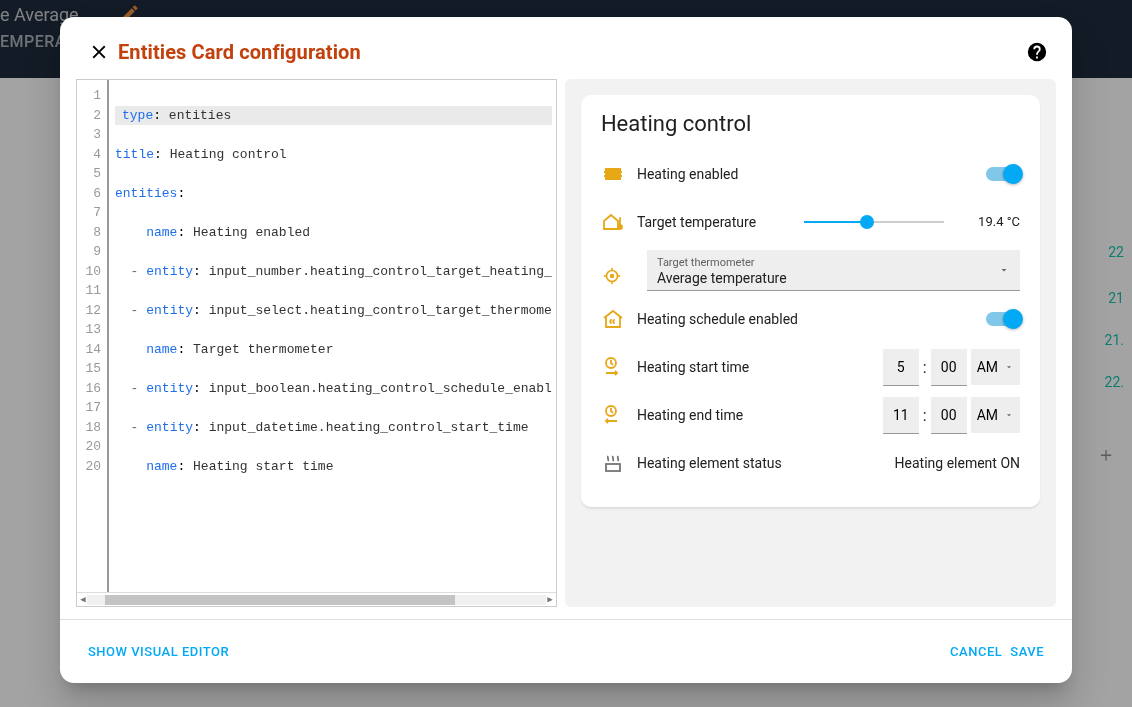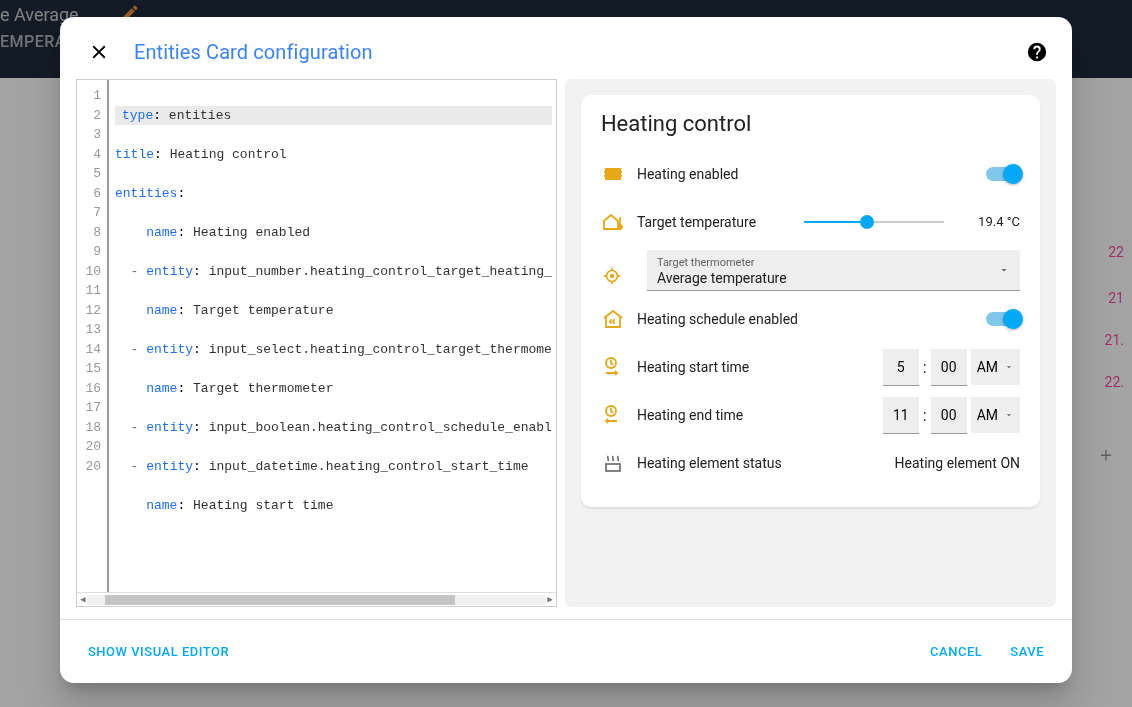--- a/index.html
+++ b/index.html
@@ -4,31 +4,31 @@
 <style>
 * { box-sizing: border-box; margin: 0; padding: 0; }
 body { font-family: Roboto, -apple-system, BlinkMacSystemFont, "Segoe UI", sans-serif; background: #1c2938; overflow: hidden; width: 1132px; height: 707px; position: relative; }
 
 
 .bg-header { position: absolute; top: 0; left: 0; right: 0; height: 78px; background: #1c2938; color: #fff; }
 .bg-title { position: absolute; top: 0; left: 0; color: #fff; font-size: 18px; padding: 4px 0 0 0; opacity: 0.7; }
 .bg-pencil { position: absolute; top: 3px; left: 120px; color: #e08a3c; }
 .bg-tab { position: absolute; top: 32px; left: 0; color: #fff; font-size: 16px; font-weight: 500; letter-spacing: 0.5px; opacity: 0.6; }
 .bg-body { position: absolute; top: 78px; left: 0; right: 0; bottom: 0; background: #f0f0f0; }
-.bg-side { position: absolute; right: 0; top: 78px; width: 44px; color: #ec4899; font-size: 14px; }
+.bg-side { position: absolute; right: 0; top: 78px; width: 44px; color: #14b8a6; font-size: 14px; }
 .bg-side div { text-align: right; padding: 18px 8px 0 0; }
 .bg-plus { position: absolute; right: 16px; top: 441px; color: #8a8a8a; font-size: 20px; }
 
 .overlay { position: absolute; inset: 0; background: rgba(0,0,0,0.32); }
 
 .dialog { position: absolute; left: 60px; top: 17px; width: 1012px; height: 666px; background: #fff; border-radius: 14px; box-shadow: 0 11px 15px -7px rgba(0,0,0,0.2), 0 24px 38px 3px rgba(0,0,0,0.14); display: flex; flex-direction: column; }
 
 .dialog-header { display: flex; align-items: center; padding: 20px 24px 12px 24px; }
 .close-btn { cursor: pointer; padding: 4px; color: #000; }
-.dialog-title { font-size: 20px; font-weight: 400; margin-left: 20px; color: #3b82f6; letter-spacing: 0.1px; }
+.dialog-title { font-size: 20px; font-weight: 700; margin-left: 4px; color: #c2410c; letter-spacing: 0.1px; }
 .help-btn { margin-left: auto; cursor: pointer; }
 
 .dialog-body { flex: 1; display: flex; gap: 8px; padding: 0 16px 12px 16px; overflow: hidden; }
 
 
 .editor { flex: 1; border: 1px solid #ccc; background: #fff; font-family: Menlo, Consolas, "Courier New", monospace; font-size: 13px; display: flex; flex-direction: column; }
 .editor-lines { flex: 1; display: flex; overflow: hidden; }
 .gutter { background: #fff; border-right: 2px solid #999; color: #999; text-align: right; padding: 6px 6px 0 8px; line-height: 19.5px; min-width: 32px; }
 .code { flex:1; padding: 6px 4px 0 6px; line-height: 19.5px; white-space: pre; overflow-x: hidden; overflow-y: hidden; }
 .code-line { display: block; }
@@ -70,21 +70,21 @@
 
 .time-group { display:flex; align-items:center; gap:4px; }
 .time-in { width:36px; border:none; border-bottom:1px solid #999; background:#eeeeee; text-align:center; font-size:14px; padding:10px 0; font-family:inherit; }
 .colon { color:#212121; }
 .ampm { background:#eeeeee; border:none; font-size:14px; padding:10px 6px; font-family:inherit; display:flex; align-items:center; gap:6px; cursor:pointer; }
 
 
 .dialog-footer { display:flex; align-items:center; padding: 16px 24px; border-top: 1px solid #e0e0e0; }
 .btn { font-size: 13px; font-weight: 500; letter-spacing: 0.5px; color: #03a9f4; background:none; border:none; cursor:pointer; text-transform: uppercase; padding: 8px 4px; font-family:inherit; }
 .spacer { flex:1; }
-.btn + .btn { margin-left: 20px; }
+.btn + .btn { }
 
 svg { display: block; }
 </style>
 </head>
 <body>
 
 <div class="bg-header">
   <div class="bg-title">e Average</div>
   <div class="bg-pencil">
     <svg width="20" height="20" viewBox="0 0 24 24" fill="currentColor">
@@ -144,21 +144,20 @@
             <div>18</div>
             <div>20</div>
             <div>20</div>
         </div>
         <div class="code">
 <span class="code-line active"><span class="k">type</span>: <span class="str">entities</span></span>
 <span class="code-line"><span class="k">title</span>: <span class="str">Heating control</span></span>
 <span class="code-line"><span class="k">entities</span>:</span>
 <span class="code-line">    <span class="k">name</span>: <span class="str">Heating enabled</span></span>
 <span class="code-line">  <span class="dash">-</span> <span class="k">entity</span>: <span class="str">input_number.heating_control_target_heating_</span></span>
-<span class="code-line">    <span class="k">name</span>: <span class="str">Target temperature</span></span>
 <span class="code-line">  <span class="dash">-</span> <span class="k">entity</span>: <span class="str">input_select.heating_control_target_thermome</span></span>
 <span class="code-line">    <span class="k">name</span>: <span class="str">Target thermometer</span></span>
 <span class="code-line">  <span class="dash">-</span> <span class="k">entity</span>: <span class="str">input_boolean.heating_control_schedule_enabl</span></span>
 <span class="code-line">  <span class="dash">-</span> <span class="k">entity</span>: <span class="str">input_datetime.heating_control_start_time</span></span>
 <span class="code-line">    <span class="k">name</span>: <span class="str">Heating start time</span></span>
 
 
 
 
 

